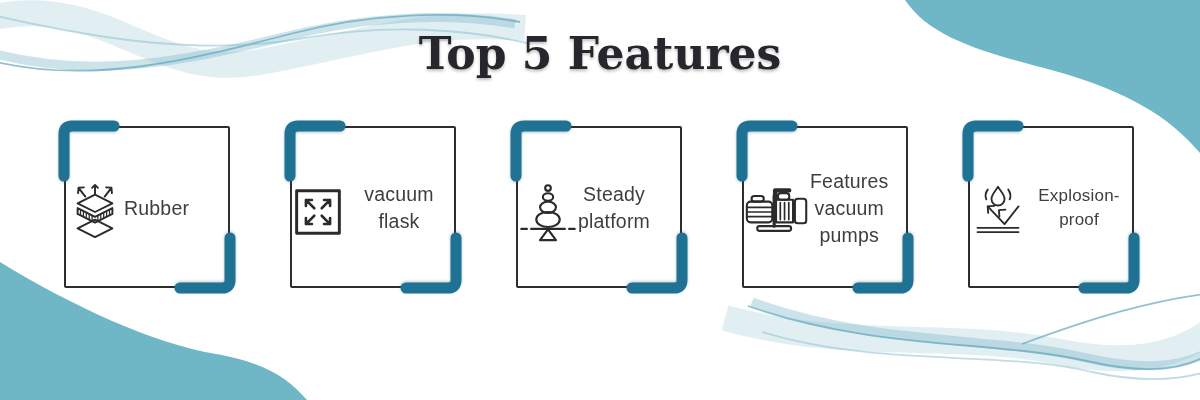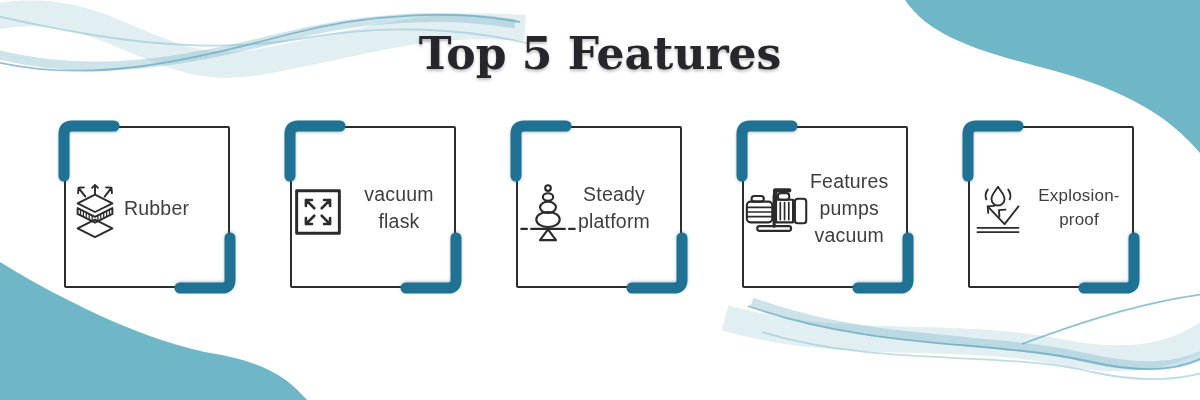--- a/index.html
+++ b/index.html
@@ -157,22 +157,22 @@
     <path d="M32 10 V42" stroke-width="3.4"></path>
     <rect x="36" y="7" width="12" height="7" rx="3"></rect>
     <rect x="34" y="14" width="18" height="24"></rect>
     <path d="M38.5 17 V35 M43 17 V35 M47.5 17 V35" stroke-width="1.8"></path>
     <rect x="54" y="13" width="12" height="26" rx="3"></rect>
     <rect x="14" y="42" width="36" height="5" rx="2.5"></rect>
   </svg>
         </div>
     <div class="label">
           <div>Features</div>
+          <div>vacuum</div>
           <div>pumps</div>
-          <div>vacuum</div>
         </div>
   </div>
       <div class="card">
     <svg class="corner tl" viewBox="0 0 64 64">
       <path d="M57 7 H15 Q7 7 7 15 V57"></path>
     </svg>
     <svg class="corner br" viewBox="0 0 64 64">
       <path d="M57 7 H15 Q7 7 7 15 V57"></path>
     </svg>
     <div class="icon-slot">

